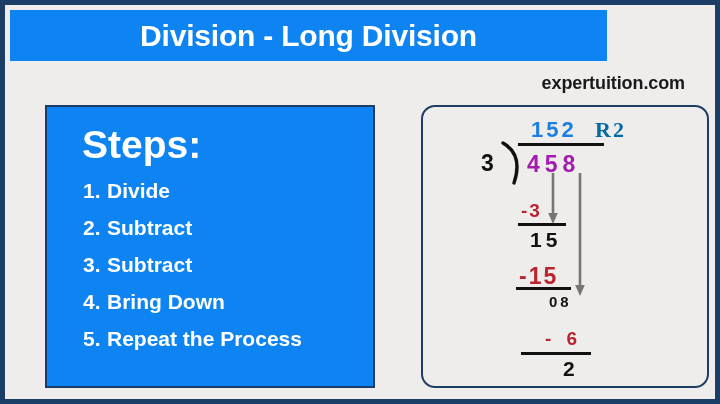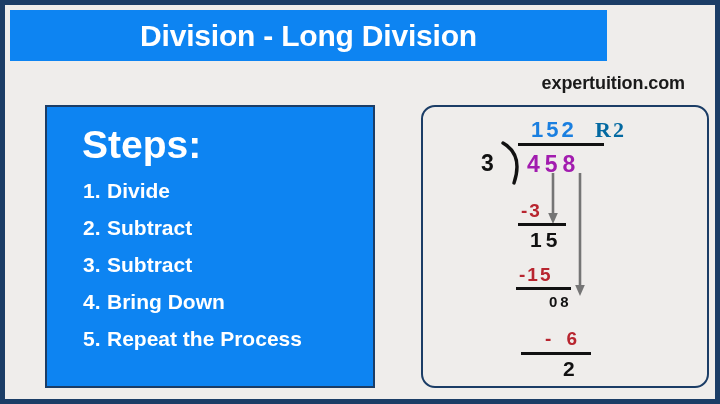--- a/index.html
+++ b/index.html
@@ -194,21 +194,21 @@
     top: 122px;
     font-size: 21px;
     color: #111111;
     letter-spacing: 4px;
   }
 
   
   #sub2 {
     left: 96px;
     top: 158px;
-    font-size: 19px;
+    font-size: 23px;
     color: #b8252f;
     letter-spacing: 2px;
     text-align: right;
   }
   #rule2 {
     position: absolute;
     left: 93px;
     top: 180px;
     width: 55px;
     height: 2.5px;

